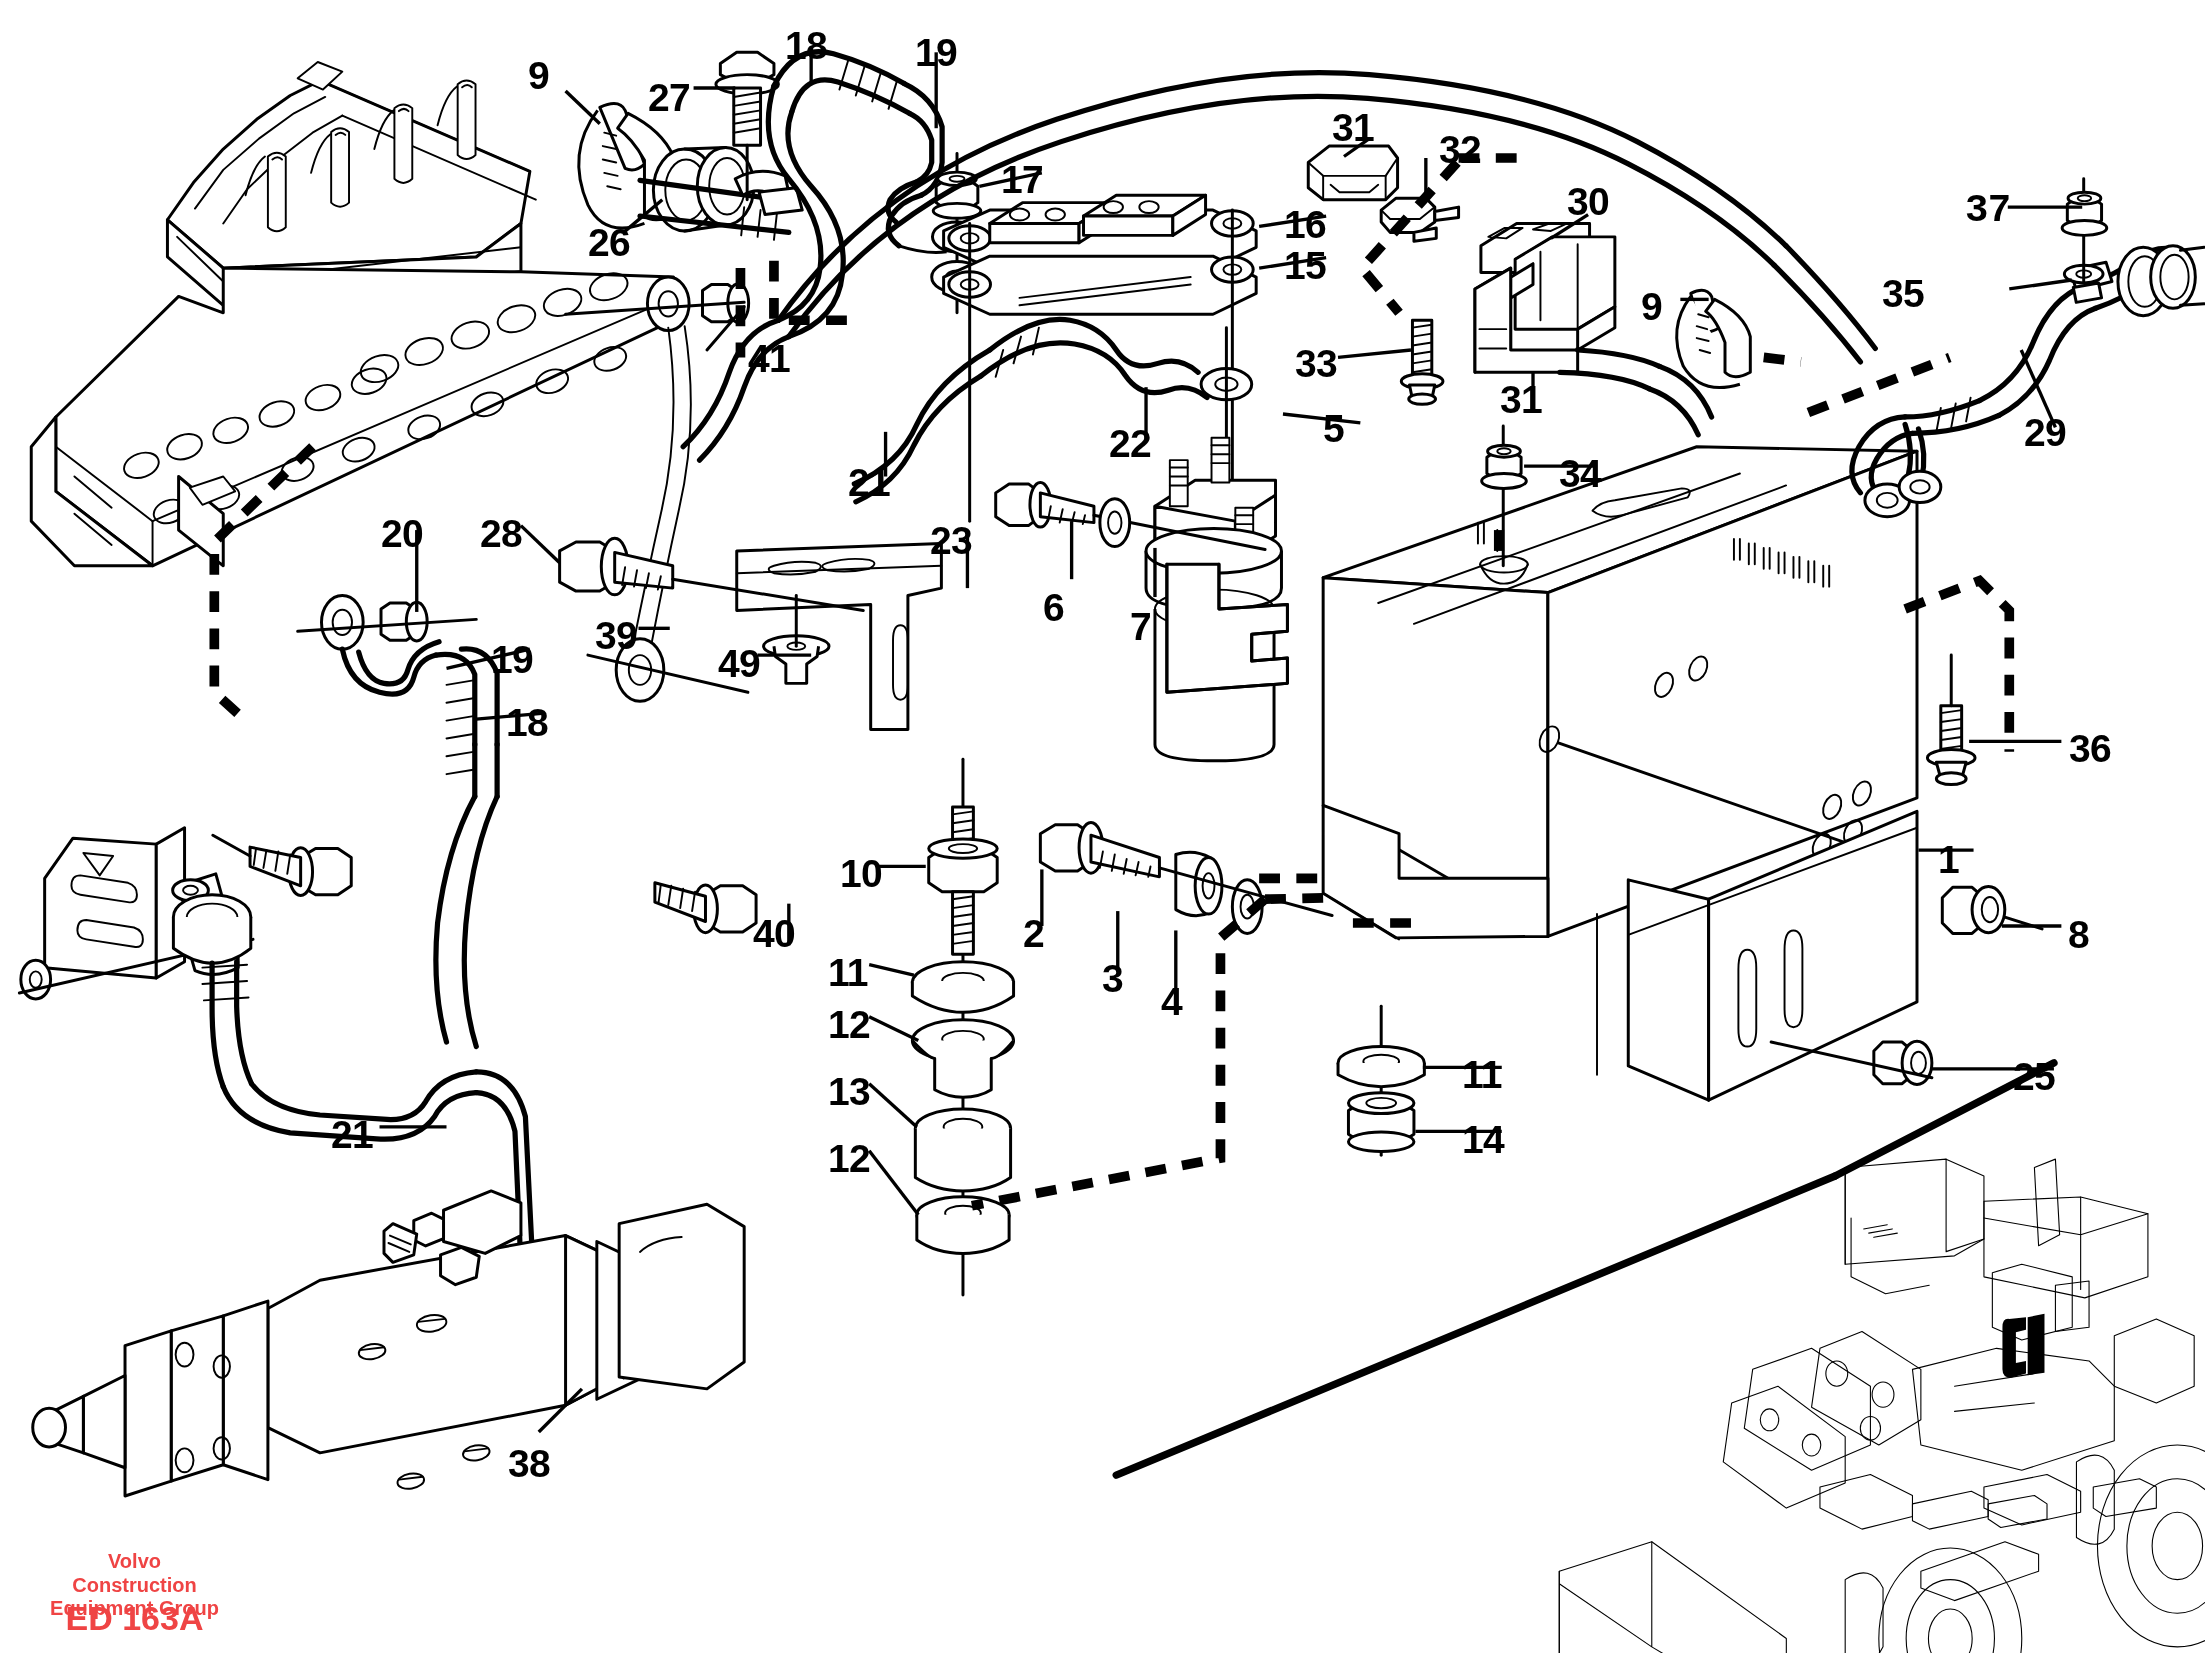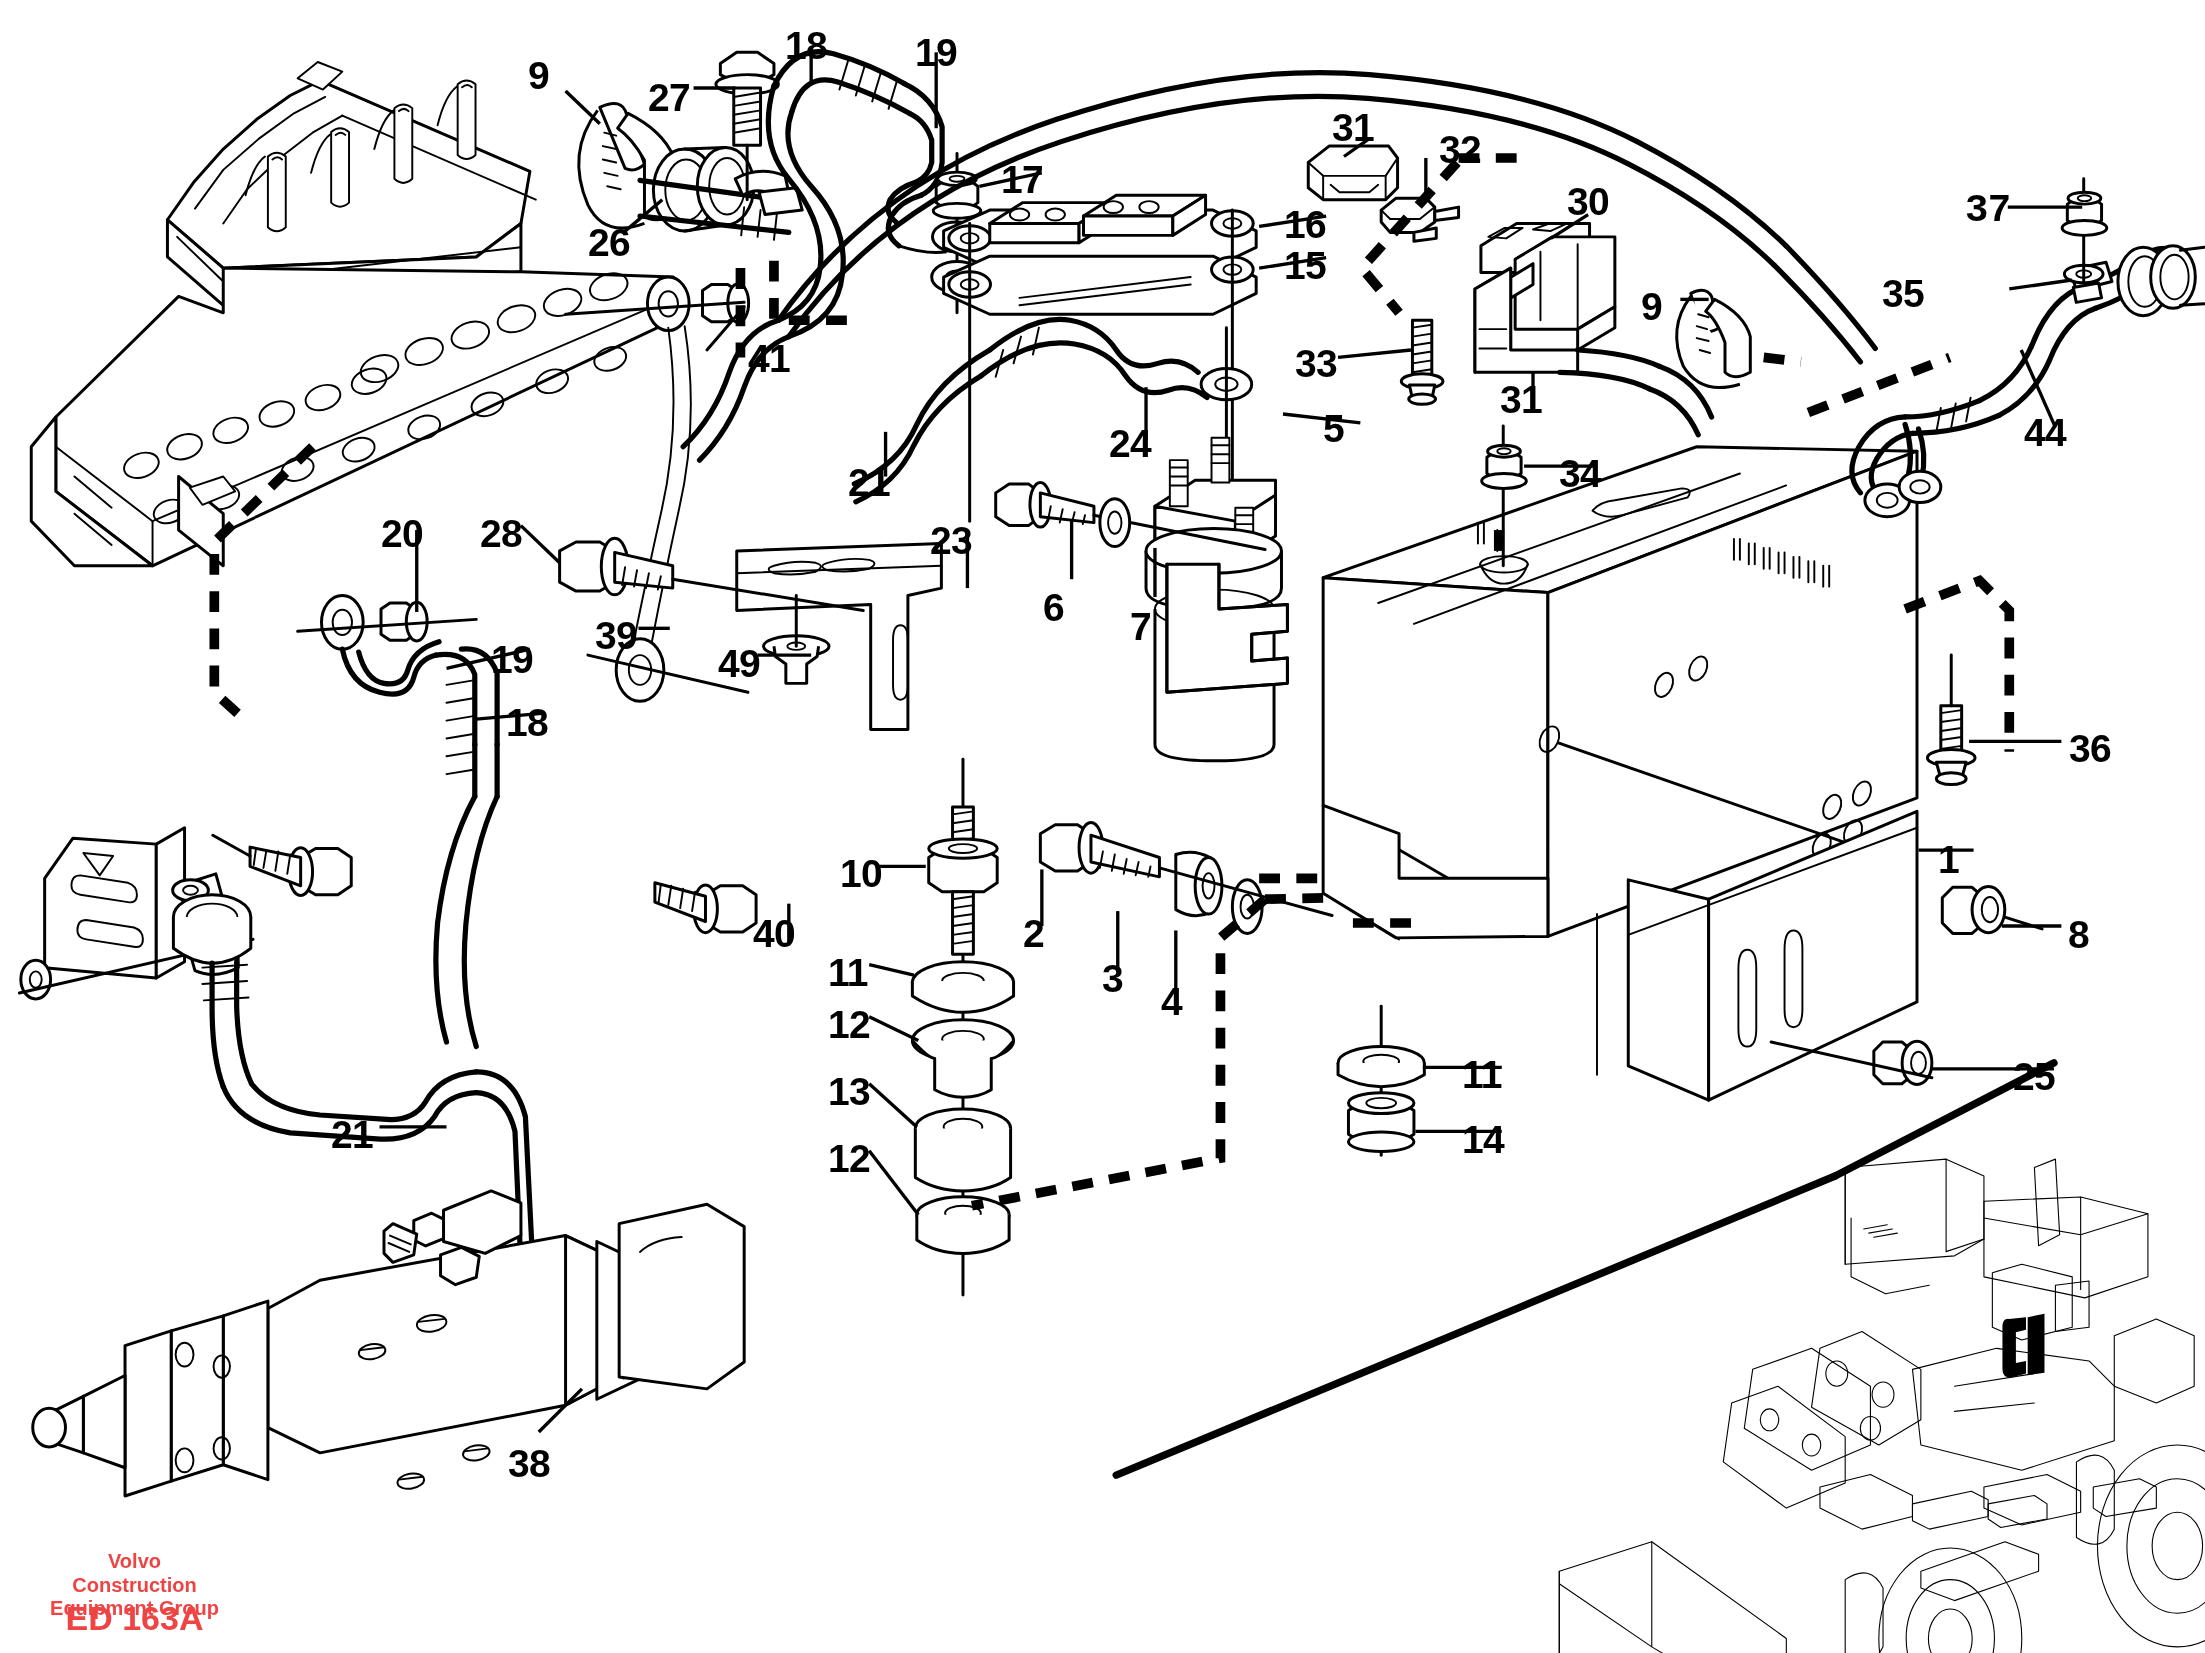--- a/index.html
+++ b/index.html
@@ -852,25 +852,25 @@
   <div class="callout" style="left:1332px;top:108px;">31</div>
   <div class="callout" style="left:1399px;top:130px;margin-left:40px;">32</div>
   <div class="callout" style="left:1567px;top:182px;">30</div>
   <div class="callout" style="left:1965px;top:192px;font-family:Liberation Mono, monospace;">37</div>
   <div class="callout" style="left:1882px;top:274px;">35</div>
   <div class="callout" style="left:1641px;top:287px;">9</div>
   <div class="callout" style="left:588px;top:223px;">26</div>
   <div class="callout" style="left:1284px;top:205px;">16</div>
   <div class="callout" style="left:1284px;top:246px;">15</div>
   <div class="callout" style="left:748px;top:339px;">41</div>
-  <div class="callout" style="left:2024px;top:413px;">44</div>
+  <div class="callout" style="left:2024px;top:413px;">29</div>
   <div class="callout" style="left:1295px;top:344px;">33</div>
   <div class="callout" style="left:1500px;top:380px;">31</div>
   <div class="callout" style="left:1323px;top:409px;">5</div>
-  <div class="callout" style="left:1109px;top:424px;">24</div>
+  <div class="callout" style="left:1109px;top:424px;">22</div>
   <div class="callout" style="left:848px;top:463px;">21</div>
   <div class="callout" style="left:1559px;top:454px;">34</div>
   <div class="callout" style="left:381px;top:514px;">20</div>
   <div class="callout" style="left:480px;top:514px;">28</div>
   <div class="callout" style="left:930px;top:521px;">23</div>
   <div class="callout" style="left:1043px;top:588px;">6</div>
   <div class="callout" style="left:1130px;top:607px;">7</div>
   <div class="callout" style="left:2069px;top:729px;">36</div>
   <div class="callout" style="left:491px;top:640px;">19</div>
   <div class="callout" style="left:595px;top:616px;">39</div>

